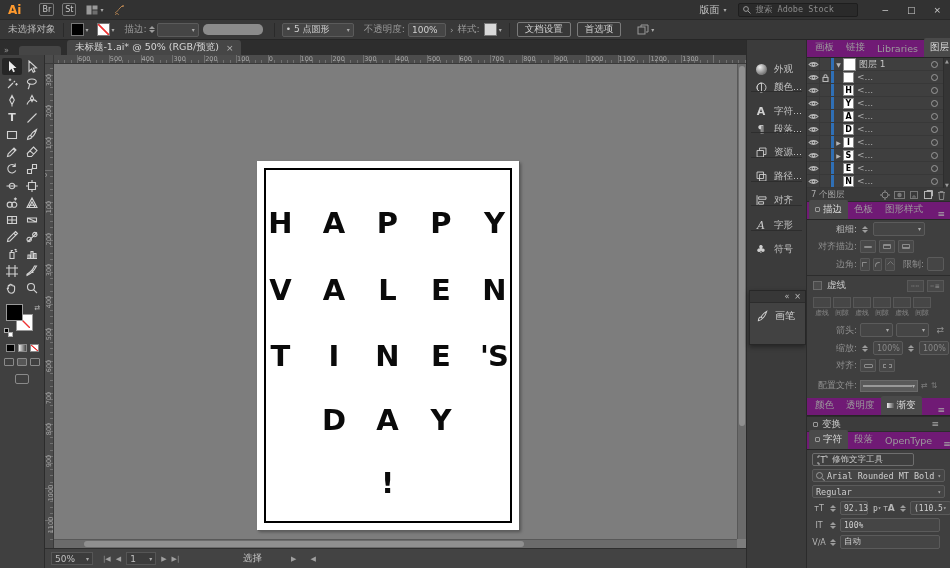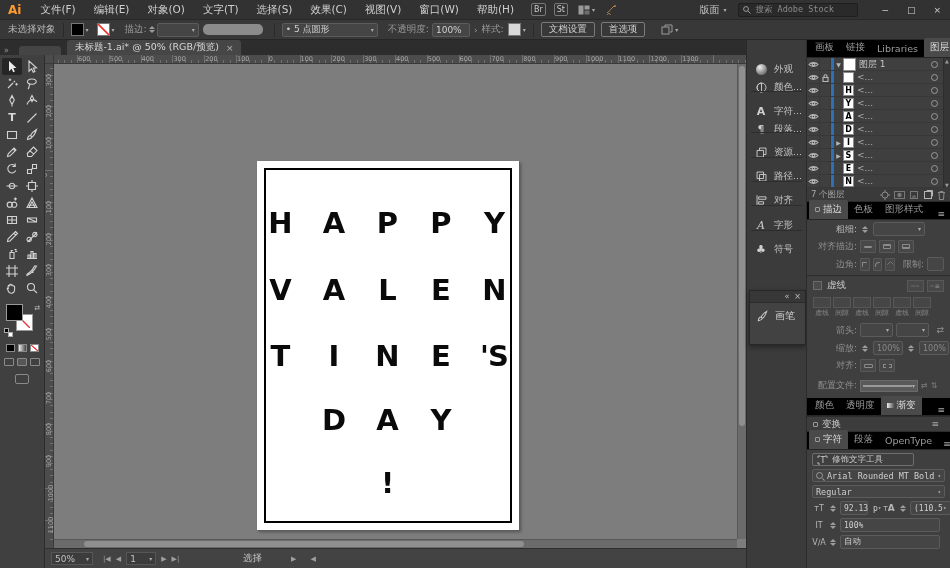--- a/index.html
+++ b/index.html
@@ -92,21 +92,21 @@
   .dock-item{position:absolute;left:0;width:100%;height:18px;display:flex;align-items:center;padding-left:7px;gap:6px;font-size:9.5px;color:#c3c3c3;white-space:nowrap}
   .dock-sep{position:absolute;left:4px;right:4px;height:1px;background:#2d2d2d}
   .dock-ic{width:14px;height:14px;display:flex;align-items:center;justify-content:center;color:#cfcfcf;flex:none}
   .sphere{width:11px;height:11px;border-radius:50%;background:radial-gradient(circle at 35% 30%,#efefef,#777 70%,#555)}
   
   #brushes-panel{left:749px;top:290px;width:57px;height:55px;background:#424242;border:1px solid #272727;box-shadow:0 2px 5px rgba(0,0,0,.4)}
   #brushes-panel .hdr{height:12px;background:#373737;display:flex;align-items:center;justify-content:flex-end;gap:5px;padding:0 4px;font-size:8px;color:#bdbdbd;border-bottom:1px solid #2c2c2c}
   #brushes-panel .row{display:flex;align-items:center;gap:6px;padding:6px 6px;font-size:10px;color:#d0d0d0}
   
   #mainpanel{left:806px;top:40px;width:144px;height:528px;background:#3f3f3f;border-left:1px solid #2b2b2b}
-  .ptabs{display:flex;align-items:flex-end;background:#000000;height:18px;border-bottom:1px solid #262626;padding-left:2px}
+  .ptabs{display:flex;align-items:flex-end;background:#701a75;height:18px;border-bottom:1px solid #262626;padding-left:2px}
   .ptab{padding:3px 6px 3px;font-size:9.5px;color:#9c9c9c;white-space:nowrap;display:flex;align-items:center;gap:3px}
   .ptab.active{background:#4a4a4a;color:#dedede;border-radius:2px 2px 0 0}
   .pmenu{margin-left:auto;color:#a8a8a8;font-size:9px;padding:0 5px}
   .tab-dot{width:5px;height:5px;border:1px solid #9a9a9a;border-radius:1px;display:inline-block}
   .grad-dot{width:7px;height:5px;background:linear-gradient(90deg,#eee,#555);display:inline-block}
   
   #layers-list{position:relative;background:#3f3f3f}
   .lrow{height:13px;display:flex;align-items:center;border-bottom:1px solid #383838;font-size:9px;color:#c5c5c5;position:relative}
   .lr-eye{width:13px;height:100%;border-right:1px solid #383838;display:flex;align-items:center;justify-content:center;flex:none}
   .lr-lock{width:11px;height:100%;border-right:1px solid #383838;display:flex;align-items:center;justify-content:center;flex:none}
@@ -142,31 +142,20 @@
   .crow{display:flex;align-items:center;gap:2px}
   .mag{width:7px;height:7px;border:1px solid #9a9a9a;border-radius:50%;position:relative;flex:none}
   .mag:after{content:"";position:absolute;width:3px;height:1px;background:#9a9a9a;left:5px;top:6px;transform:rotate(45deg)}
   .mono{font-family:"DejaVu Sans Mono",monospace}
 </style>
 </head>
 <body>
 
 <div id="menubar" class="abs">
   <span class="ai-logo">Ai</span>
-  <div id="menus" style="display:flex">
-      <span class="menu-item">文件(F)</span>
-      <span class="menu-item">编辑(E)</span>
-      <span class="menu-item">对象(O)</span>
-      <span class="menu-item">文字(T)</span>
-      <span class="menu-item">选择(S)</span>
-      <span class="menu-item">效果(C)</span>
-      <span class="menu-item">视图(V)</span>
-      <span class="menu-item">窗口(W)</span>
-      <span class="menu-item">帮助(H)</span>
-    </div>
   <span id="badges" style="display:flex">
       <span class="badge">Br</span>
       <span class="badge">St</span>
     </span>
   <span class="mb-icon">
     <svg width="12" height="10" viewBox="0 0 12 10">
         <rect x="0.5" y="0.5" width="5" height="9" fill="#9a9a9a"></rect>
         <rect x="6.5" y="0.5" width="5" height="4" fill="#9a9a9a"></rect>
         <rect x="6.5" y="5.5" width="5" height="4" fill="#6e6e6e"></rect>
       </svg>
@@ -207,21 +196,21 @@
   <span class="cb-label cb-dim" style="margin-left:10px">描边:</span>
   <span class="stepper">
       <i class="up"></i>
       <i class="dn"></i>
     </span>
   <span class="fld dim" style="width:42px">
       <span class="chev">▾</span>
     </span>
   <span class="brushpill"></span>
   <span class="vsep"></span>
-  <span class="fld" style="width:96px">
+  <span class="fld" style="width:72px">
       <span>• 5 点圆形</span>
       <span class="chev">▾</span>
     </span>
   <span class="cb-label cb-dim" style="margin-left:10px">不透明度:</span>
   <span class="fld" style="width:38px;margin-left:3px">
       <span>100%</span>
     </span>
   <span style="color:#9a9a9a;font-size:9px;margin:0 4px">›</span>
   <span class="cb-label cb-dim">样式:</span>
   <span class="swatch sw-style" style="margin:0 2px 0 4px"></span>

